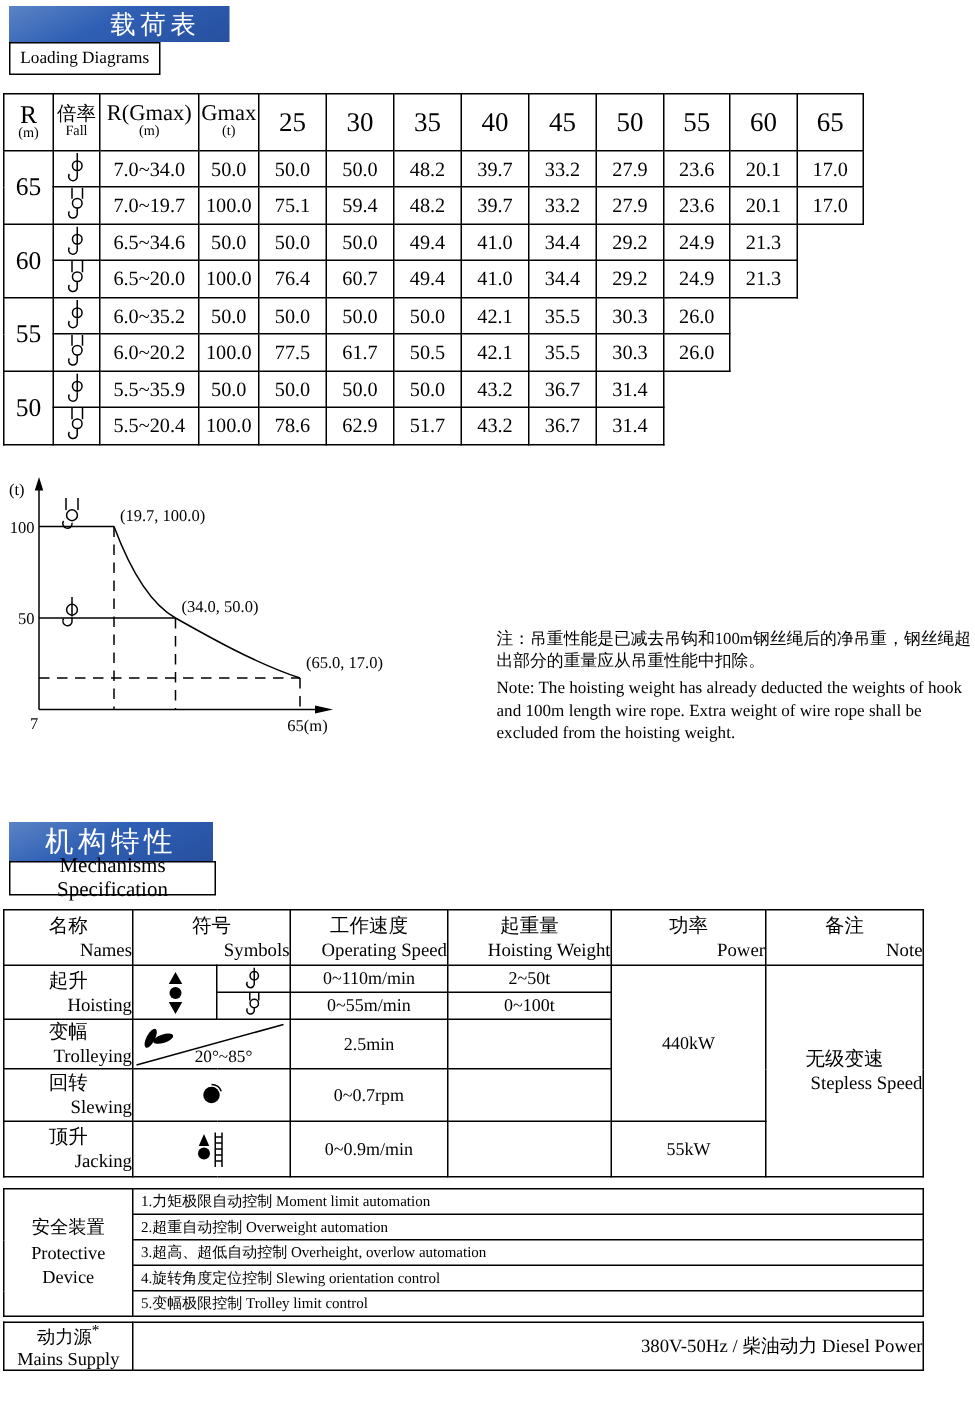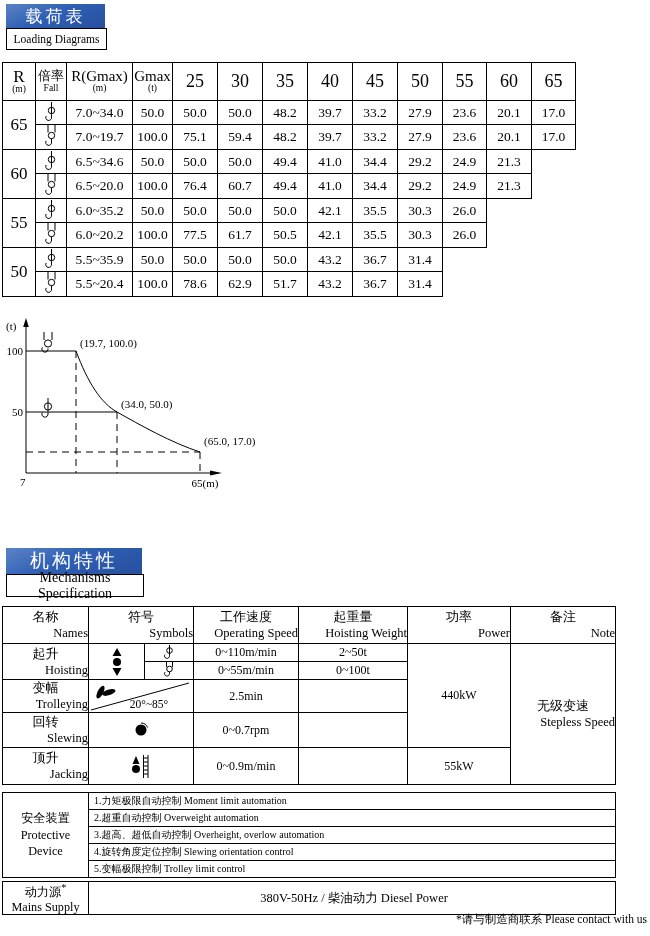--- a/index.html
+++ b/index.html
@@ -49,30 +49,30 @@
   
   #prot{position:absolute;left:2px;top:792px;}
   #prot tr{height:17px;}
   #prot td.item{text-align:left;padding-left:5px;font-size:10px;}
   #prot th div{font-size:12.2px;line-height:1.35;}
 
   
   #mains-t{position:absolute;left:2px;top:881px;}
   #mains-t tr{height:29px;}
   #mains-t th div{font-size:12.2px;line-height:1.2;}
-  #mains-t td{text-align:center;padding-left:4px;font-size:12.5px;}
+  #mains-t td{text-align:right;padding-left:4px;font-size:12.5px;}
 
   #footer{position:absolute;right:3px;top:912px;font-size:11.5px;}
 </style>
 </head>
 <body>
 
 <div id="page">
 
-  <div class="hdr-blue" style="left:6px;top:4px;width:99px;height:24px;font-size:17px;">
+  <div class="hdr-blue" style="left:6px;top:4px;width:99px;height:24px;font-size:17px;padding-left:48px;">
     <span>载荷表</span>
   </div>
   <div class="hdr-white" style="left:6px;top:28px;width:99px;height:20px;font-size:11.5px;">
     <span>Loading Diagrams</span>
   </div>
 
   <table id="loading-table">
     <colgroup>
       <col style="width:33px">
         <col style="width:31px">
@@ -327,20 +327,24 @@
     <text x="6" y="15">(t)</text>
     <text x="23" y="40" text-anchor="end">100</text>
     <text x="23" y="101" text-anchor="end">50</text>
     <text x="20" y="171">7</text>
     <text x="205" y="172" text-anchor="middle">65(m)</text>
     <text x="80" y="32">(19.7, 100.0)</text>
     <text x="121" y="93">(34.0, 50.0)</text>
     <text x="204" y="130">(65.0, 17.0)</text>
   </svg>
 
+  <div id="note-block">
+    <div id="note-cn">注：吊重性能是已减去吊钩和100m钢丝绳后的净吊重，钢丝绳超出部分的重量应从吊重性能中扣除。</div>
+    <div id="note-en">Note: The hoisting weight has already deducted the weights of hook and 100m length wire rope. Extra weight of wire rope shall be excluded from the hoisting weight.</div>
+  </div>
 
   <div class="hdr-blue" style="left:6px;top:548px;width:136px;height:26px;font-size:19px;">
     <span>机构特性</span>
   </div>
   <div class="hdr-white" style="left:6px;top:574px;width:136px;height:21px;font-size:14px;text-align:center;">
     <span>Mechanisms Specification</span>
   </div>
 
   <table id="mech">
     <colgroup>
@@ -513,15 +517,14 @@
         <tr>
       <th>
         <div><span>动力源</span><sup>*</sup></div>
         <div>Mains Supply</div>
       </th>
       <td>380V-50Hz / 柴油动力  Diesel Power</td>
     </tr>
   </tbody>
     </table>
 
-  <div id="footer">*请与制造商联系  Please contact with us</div>
 
 </div>
 
 </body></html>

